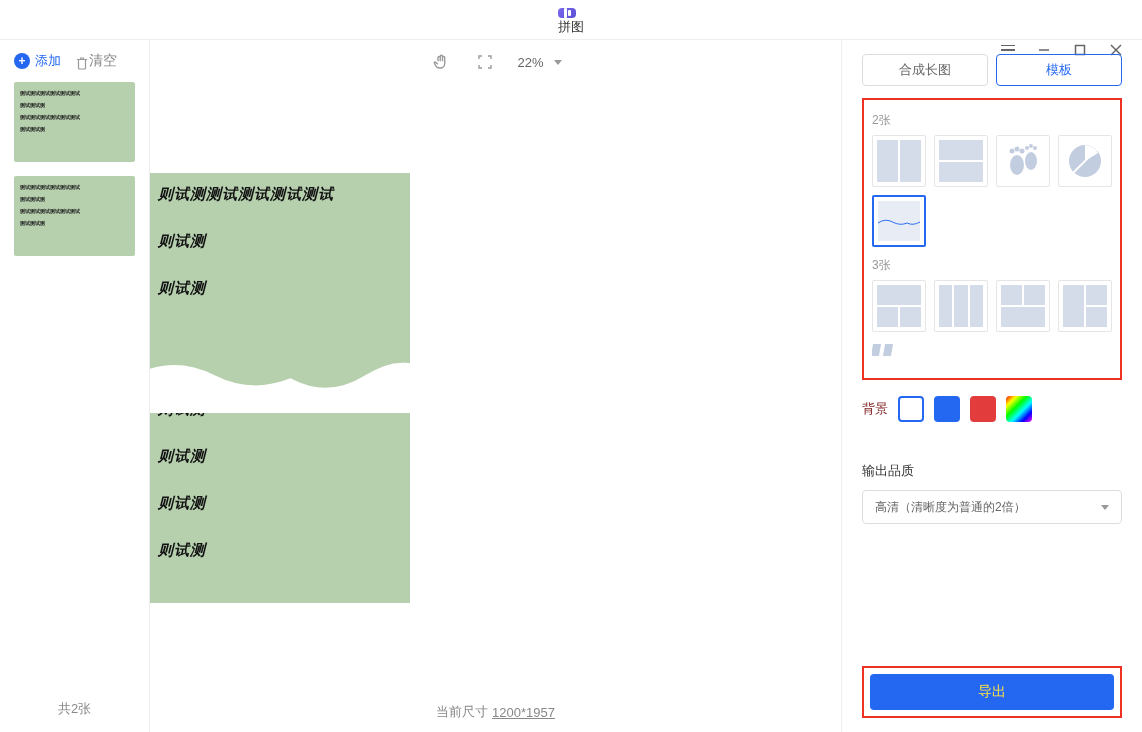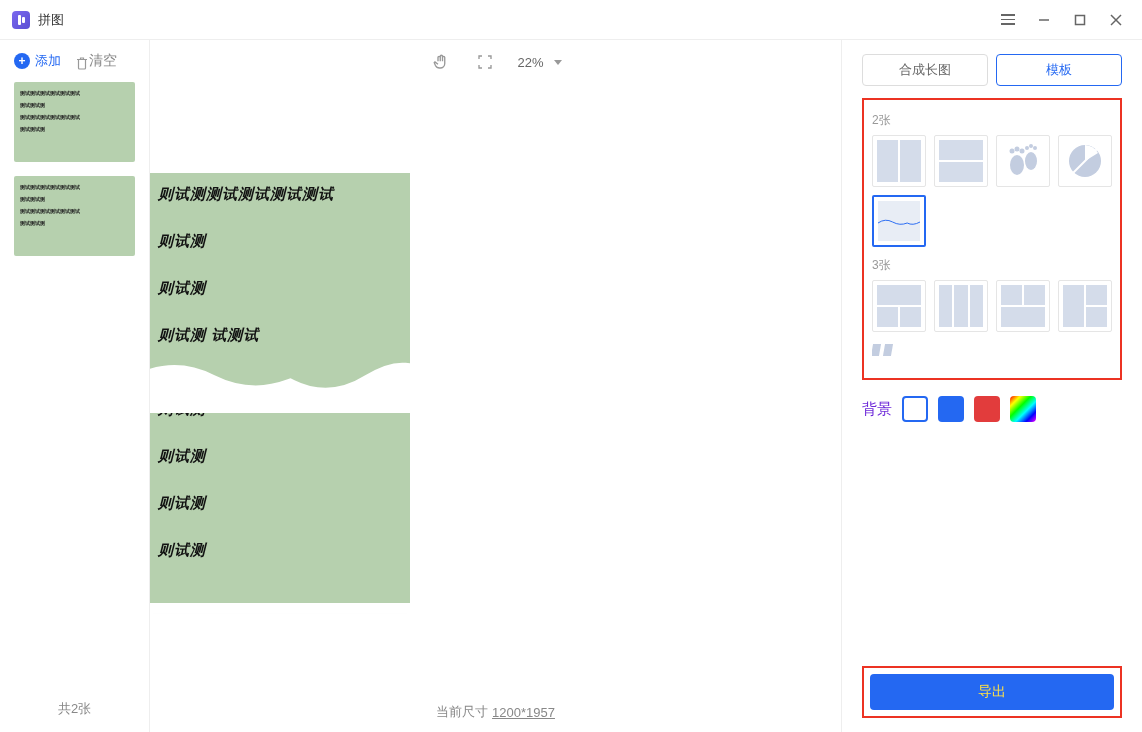--- a/index.html
+++ b/index.html
@@ -1,19 +1,19 @@
 <!DOCTYPE html>
 <html><head>
   <meta charset="utf-8">
   <style>
     * { margin: 0; padding: 0; box-sizing: border-box; }
     body { font-family: "Microsoft YaHei", "PingFang SC", sans-serif; width: 1142px; height: 732px; overflow: hidden; background: #fff; font-size: 13px; color: #333; }
     
     
-    .titlebar { height: 40px; display: flex; align-items: center; padding: 0 12px; border-bottom: 1px solid #eee; }
+    .titlebar { height: 40px; display: flex; align-items: center; padding: 8px 12px; border-bottom: 1px solid #eee; flex-direction: column; }
     .title-logo { width: 18px; height: 18px; background: linear-gradient(135deg, #7b68ee 0%, #5a4fd4 100%); border-radius: 4px; display: flex; align-items: center; justify-content: center; margin-right: 8px; }
     .title-logo-inner { display: flex; gap: 1px; }
     .title-logo-bar { width: 3px; height: 10px; background: #fff; border-radius: 1px; }
     .title-logo-bar.short { height: 6px; align-self: center; }
     .title-text { font-size: 13px; color: #333; }
     .titlebar-right { margin-left: auto; display: flex; align-items: center; gap: 8px; }
     .winctrl { width: 28px; height: 28px; display: flex; align-items: center; justify-content: center; cursor: pointer; color: #666; border-radius: 4px; }
     .hamburger { display: flex; flex-direction: column; gap: 3px; }
     .hamburger span { width: 14px; height: 1.5px; background: #666; }
     
@@ -52,21 +52,21 @@
     .tab { flex: 1; height: 32px; border: 1px solid #ddd; border-radius: 4px; display: flex; align-items: center; justify-content: center; cursor: pointer; font-size: 13px; color: #666; }
     .tab.active { border-color: #2468f2; color: #2468f2; }
     .template-section { border: 2px solid #ec3323; padding: 8px; position: relative; flex-shrink: 0; }
     .template-group-label { font-size: 12px; color: #999; margin-bottom: 6px; margin-top: 4px; }
     .template-grid { display: flex; flex-wrap: wrap; gap: 8px; margin-bottom: 10px; }
     .tpl { width: 54px; height: 52px; border: 1px solid #e5e5e5; border-radius: 2px; cursor: pointer; display: flex; align-items: center; justify-content: center; padding: 4px; position: relative; overflow: hidden; }
     .tpl.selected { border: 2px solid #2468f2; }
     .tpl-fill { background: #d4dcea; }
     
     .bg-row { display: flex; align-items: center; gap: 10px; margin-top: 16px; }
-    .bg-label { font-size: 15px; color: #6d28d9; }
+    .bg-label { font-size: 13px; color: #7f1d1d; }
     .color-swatch { width: 26px; height: 26px; border-radius: 4px; cursor: pointer; }
     .color-swatch.white { background: #fff; border: 2px solid #2468f2; }
     .color-swatch.blue { background: #2468f2; }
     .color-swatch.red { background: #e23c3c; }
     .color-swatch.rainbow { background: linear-gradient(135deg, #f00, #ff0, #0f0, #0ff, #00f, #f0f); }
     
     .quality-section { margin-top: 40px; }
     .quality-label { font-size: 13px; color: #333; margin-bottom: 10px; font-weight: 500; }
     .quality-select { width: 100%; height: 34px; border: 1px solid #ddd; border-radius: 4px; padding: 0 12px; display: flex; align-items: center; justify-content: space-between; cursor: pointer; font-size: 12px; color: #666; background: #fff; }
     
@@ -161,21 +161,20 @@
             <path d="M0 0l4 5 4-5z" fill="#999"></path>
           </svg>
       </div>
     </div>
     <div class="canvas-area">
       <div class="canvas-preview">
         <div class="canvas-img top">
           <div class="canvas-line">则试测测试测试测试测试</div>
           <div class="canvas-line">则试测</div>
           <div class="canvas-line">则试测</div>
-          <div class="canvas-line">则试测       试测试</div>
         </div>
         <svg class="wave" viewBox="0 0 300 60" preserveAspectRatio="none">
           <path d="M0,30 Q40,5 80,25 T160,30 Q200,50 240,25 T300,30 L300,60 L0,60 Z" fill="#fff"></path>
           <path d="M0,35 Q40,10 80,30 T160,35 Q200,55 240,30 T300,35" fill="none" stroke="#fff" stroke-width="18"></path>
         </svg>
         <div class="canvas-img bottom">
           <div class="canvas-line">则试测</div>
           <div class="canvas-line">则试测</div>
           <div class="canvas-line">则试测</div>
           <div class="canvas-line">则试测</div>
@@ -283,18 +282,27 @@
     </div>
 
     <div class="bg-row">
       <span class="bg-label">背景</span>
       <div class="color-swatch white"></div>
       <div class="color-swatch blue"></div>
       <div class="color-swatch red"></div>
       <div class="color-swatch rainbow"></div>
     </div>
 
+    <div class="quality-section">
+      <div class="quality-label">输出品质</div>
+      <div class="quality-select">
+        <span>高清（清晰度为普通的2倍）</span>
+        <svg width="8" height="5" viewBox="0 0 8 5">
+            <path d="M0 0l4 5 4-5z" fill="#999"></path>
+          </svg>
+      </div>
+    </div>
 
     <div class="export-wrap">
       <button class="export-btn">导出</button>
     </div>
   </div>
 </div>
 
 </body></html>

